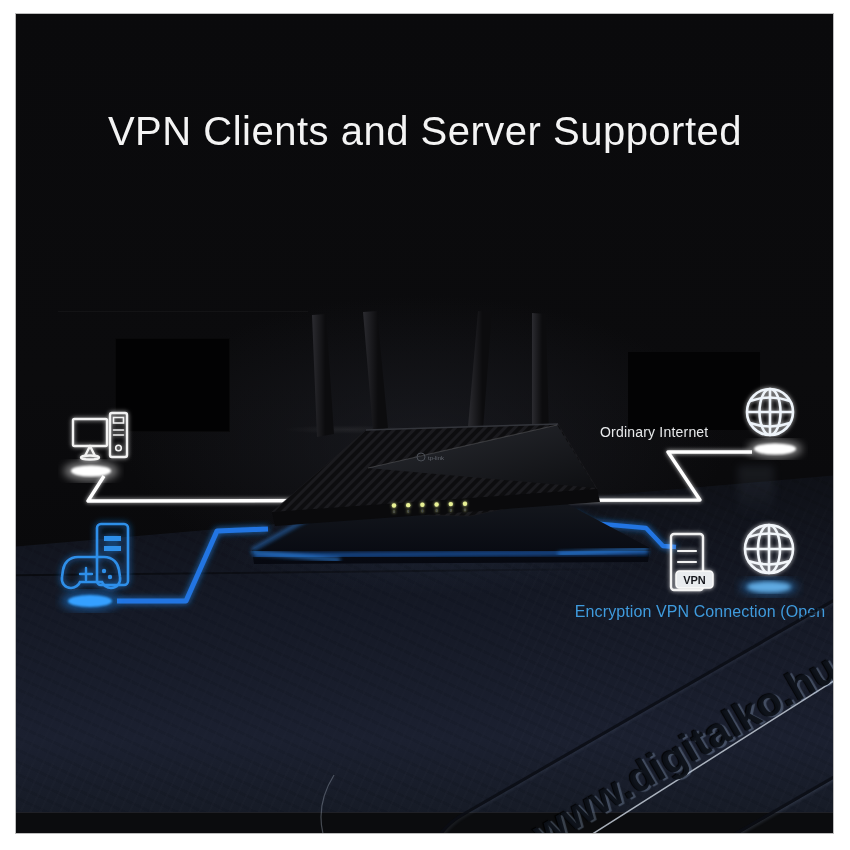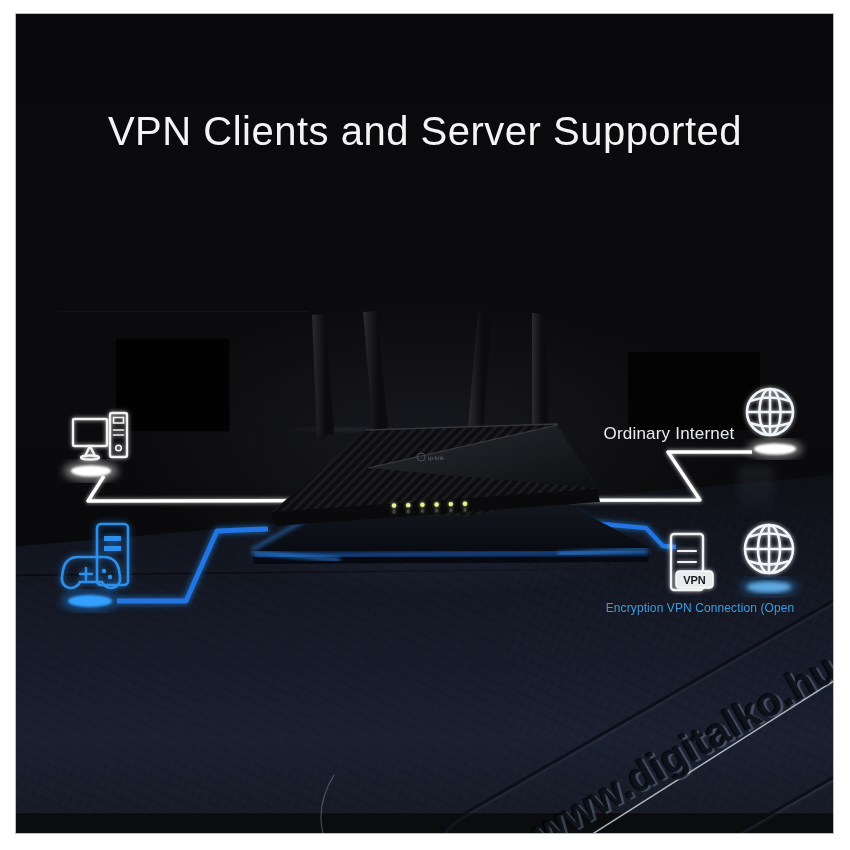--- a/index.html
+++ b/index.html
@@ -37,24 +37,24 @@
   .floor-seam{position:absolute;left:0;top:571px;width:640px;height:2px;transform:rotate(-0.6deg);
         background:linear-gradient(90deg,rgba(0,0,0,0.55),rgba(0,0,0,0.25) 75%,rgba(0,0,0,0));}
   .floor-edge{position:absolute;left:0;top:812px;width:850px;height:26px;background:#0b0c0e;
         border-top:1px solid rgba(120,130,150,0.18);}
 
   .svg-layer{position:absolute;left:0;top:0;width:850px;height:850px;}
 
   
   .title{position:absolute;left:0;top:109px;width:850px;text-align:center;
         color:#f4f4f4;font-size:40px;font-weight:400;letter-spacing:.5px;}
-  .ordinary-label{position:absolute;left:600px;top:424px;width:138px;text-align:center;
-        color:#e8eaec;font-size:17px;letter-spacing:.2px;}
+  .ordinary-label{position:absolute;left:600px;top:424px;width:138px;text-align:left;
+        color:#e8eaec;font-size:14px;letter-spacing:.2px;}
   .vpn-caption{position:absolute;left:572px;top:601px;width:256px;text-align:center;
-        color:var(--caption_blue,#3f9bdd);font-size:12px;line-height:1.32;letter-spacing:.1px;}
+        color:var(--caption_blue,#3f9bdd);font-size:16px;line-height:1.32;letter-spacing:.1px;}
 
   
   .watermark{position:absolute;left:465px;top:660px;width:480px;height:250px;
         transform:rotate(-30deg);pointer-events:none;}
   .wm-border{position:absolute;left:-60px;top:28px;width:610px;height:150px;border-radius:75px;
         border:3px solid rgba(10,13,20,0.85);
         box-shadow:2px 2px 3px rgba(150,170,200,0.16), inset 2px 2px 3px rgba(150,170,200,0.10);}
   .wm-text{position:absolute;left:0;top:62px;width:100%;text-align:center;
         font-size:41px;font-weight:700;letter-spacing:.5px;color:rgba(12,16,24,0.92);
         text-shadow:2px 2px 1px rgba(160,180,210,0.32), -1px -1px 1px rgba(0,0,0,0.85);}

